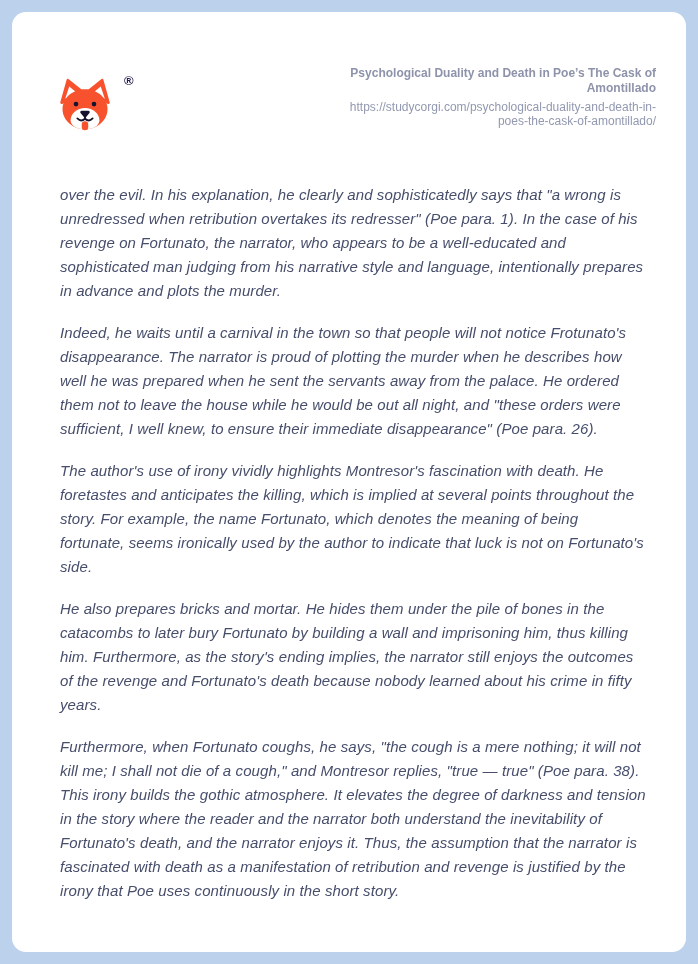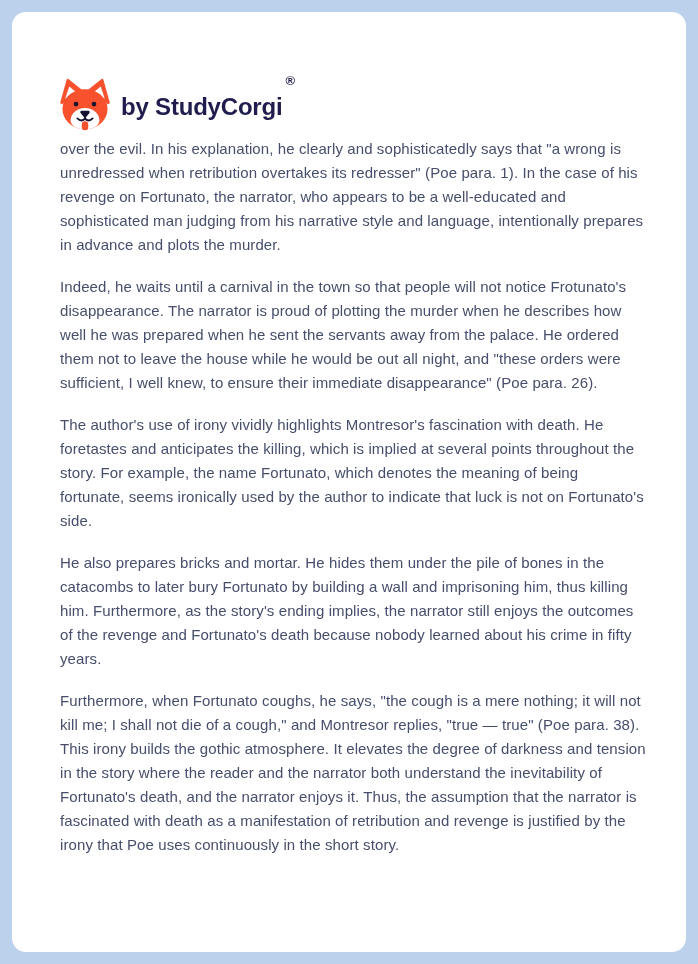--- a/index.html
+++ b/index.html
@@ -63,20 +63,22 @@
   }
   .doc-url {
     font-size: 12px;
     line-height: 14px;
     color: #9298b0;
     margin-top: 4px;
     overflow-wrap: anywhere;
   }
   .article {
     padding: 0 40px 0 48px;
+    margin-top: 46px;
+    font-style: italic;
   }
   .article p {
     margin: 0 0 18px 0;
     font-size: 15px;
     line-height: 24px;
     letter-spacing: 0.1px;
     color: #474e6b;
   }
 </style>
 </head>
@@ -104,24 +106,27 @@
             <circle cx="40" cy="28.5" r="2.6" fill="#14122e"></circle>
 
             <path d="M26.3 36 h7.4 a1.6 1.6 0 0 1 1.25 2.55 l-3.7 4.2 a1.7 1.7 0 0 1 -2.5 0 l-3.7 -4.2 A1.6 1.6 0 0 1 26.3 36 Z" fill="#14122e"></path>
 
             <path d="M30 42 v2.6" fill="none" stroke="#14122e" stroke-width="2" stroke-linecap="round"></path>
             <path d="M21.5 44.5 Q25.7 48.8 30 44.8 Q34.3 48.8 38.5 44.5" fill="none" stroke="#14122e" stroke-width="2" stroke-linecap="round"></path>
 
             <rect x="26.4" y="47.5" width="7.2" height="10" rx="3.6" fill="#f8512d"></rect>
           </svg>
         </span>
-        <span class="brand-text">by StudyCorgi</span>
         <span class="brand-reg">®</span>
       </a>
 
+      <div class="doc-meta">
+        <div class="doc-title">Psychological Duality and Death in Poe’s The Cask of Amontillado</div>
+        <div class="doc-url">https://studycorgi.com/psychological-duality-and-death-in-poes-the-cask-of-amontillado/</div>
+      </div>
 
     </header>
 
     <main class="article">
       <p>over the evil. In his explanation, he clearly and sophisticatedly says that "a wrong is unredressed when retribution overtakes its redresser" (Poe para. 1). In the case of his revenge on Fortunato, the narrator, who appears to be a well-educated and sophisticated man judging from his narrative style and language, intentionally prepares in advance and plots the murder.</p>
       <p>Indeed, he waits until a carnival in the town so that people will not notice Frotunato's disappearance. The narrator is proud of plotting the murder when he describes how well he was prepared when he sent the servants away from the palace. He ordered them not to leave the house while he would be out all night, and "these orders were sufficient, I well knew, to ensure their immediate disappearance" (Poe para. 26).</p>
       <p>The author's use of irony vividly highlights Montresor's fascination with death. He foretastes and anticipates the killing, which is implied at several points throughout the story. For example, the name Fortunato, which denotes the meaning of being fortunate, seems ironically used by the author to indicate that luck is not on Fortunato's side.</p>
       <p>He also prepares bricks and mortar. He hides them under the pile of bones in the catacombs to later bury Fortunato by building a wall and imprisoning him, thus killing him. Furthermore, as the story's ending implies, the narrator still enjoys the outcomes of the revenge and Fortunato's death because nobody learned about his crime in fifty years.</p>
       <p>Furthermore, when Fortunato coughs, he says, "the cough is a mere nothing; it will not kill me; I shall not die of a cough," and Montresor replies, "true — true" (Poe para. 38). This irony builds the gothic atmosphere. It elevates the degree of darkness and tension in the story where the reader and the narrator both understand the inevitability of Fortunato's death, and the narrator enjoys it. Thus, the assumption that the narrator is fascinated with death as a manifestation of retribution and revenge is justified by the irony that Poe uses continuously in the short story.</p>
     </main>

